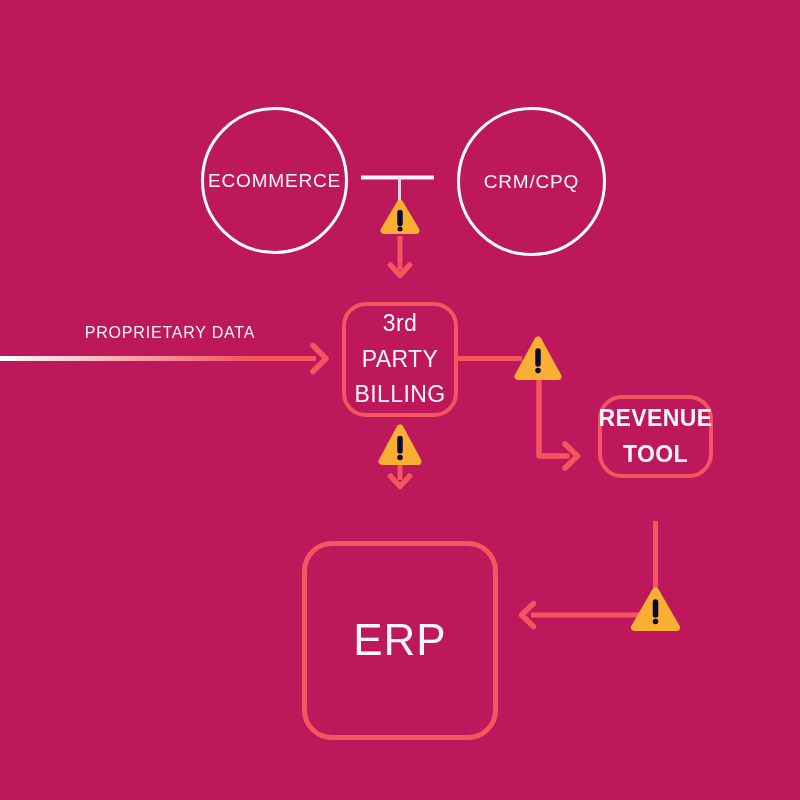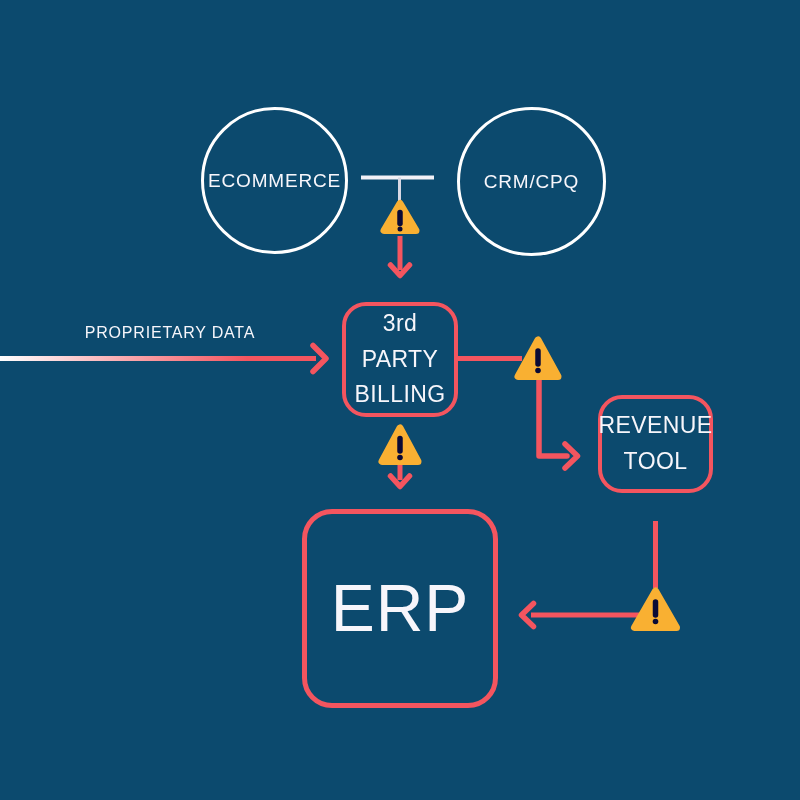--- a/index.html
+++ b/index.html
@@ -8,21 +8,21 @@
     width: 800px;
     height: 800px;
     background: #0A0A36;
     font-family: "Liberation Sans", sans-serif;
     overflow: hidden;
   }
   #stage {
     position: relative;
     width: 800px;
     height: 800px;
-    background: #0c4a6e;
+    background: #be185d;
   }
   #connector-layer {
     position: absolute;
     left: 0; top: 0;
   }
   
   .redl  { stroke:#F4555F; stroke-width:5; fill:none; }
   .redp  { stroke:#F4555F; stroke-width:5.5; fill:none; stroke-linecap:round; stroke-linejoin:round; }
   .grad  { stroke:url(#gradWR); stroke-width:5; fill:none; }
   .wline { stroke:#F2F1F7; stroke-width:4; fill:none; }
@@ -50,22 +50,23 @@
     border: 4px solid #F4555F;
     border-radius: 24px;
     font-size: 23px;
     letter-spacing: 0.4px;
     line-height: 1.55;
   }
   .rbox .node-label { display: block; padding: 0 10px; }
   .erp {
     border-width: 5px;
     border-radius: 30px;
-    font-size: 66px;
+    font-size: 44px;
     letter-spacing: 1px;
+    margin-top: 32px;
   }
   .erp .node-label { padding: 0; }
   .float-label {
     position: absolute;
     color: #F7F6FB;
     font-size: 16px;
     letter-spacing: 0.8px;
     text-align: center;
   }
 </style>
@@ -135,21 +136,21 @@
   <div class="node circle" style="left:457px; top:107px; width:149px; height:149px;">
     <span class="node-label">CRM/CPQ</span>
   </div>
 
   <div class="float-label" style="left:0px; top:324px; width:340px;">PROPRIETARY DATA</div>
 
   <div class="node rbox" style="left:342px; top:302px; width:116px; height:115px;">
     <span class="node-label">3rd PARTY BILLING</span>
   </div>
 
-  <div class="node rbox" style="left:598px; top:395px; width:115px; height:98px;">
+  <div class="node rbox" style="left:598px; top:395px; width:115px; height:83px;font-weight:bold;">
     <span class="node-label">REVENUE TOOL</span>
   </div>
 
   <div class="node rbox erp" style="left:302px; top:509px; width:196px; height:199px;">
     <span class="node-label">ERP</span>
   </div>
 
 </div>
 
 </body></html>

